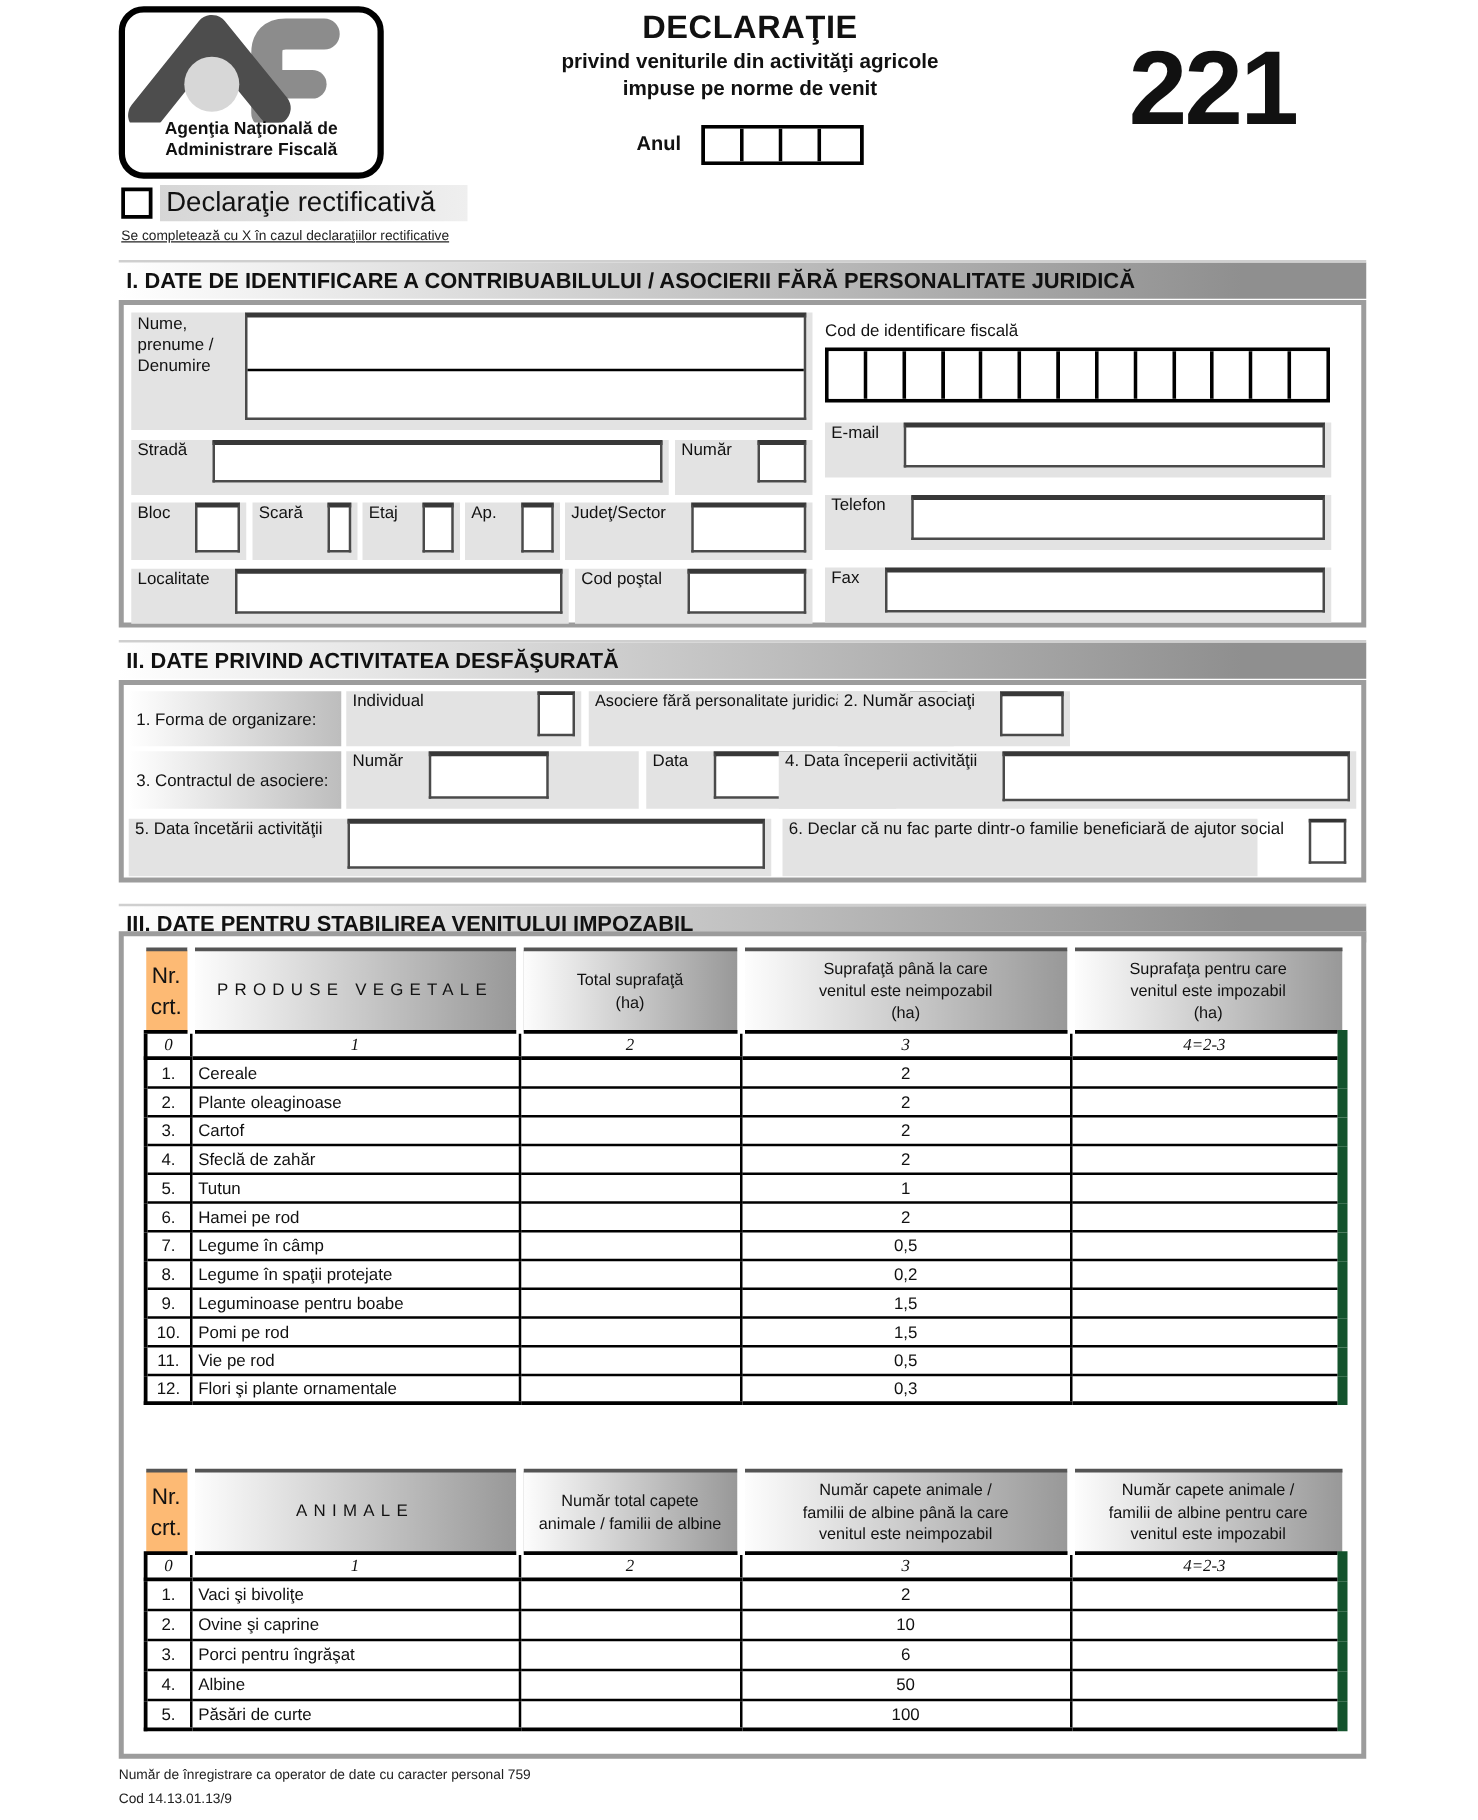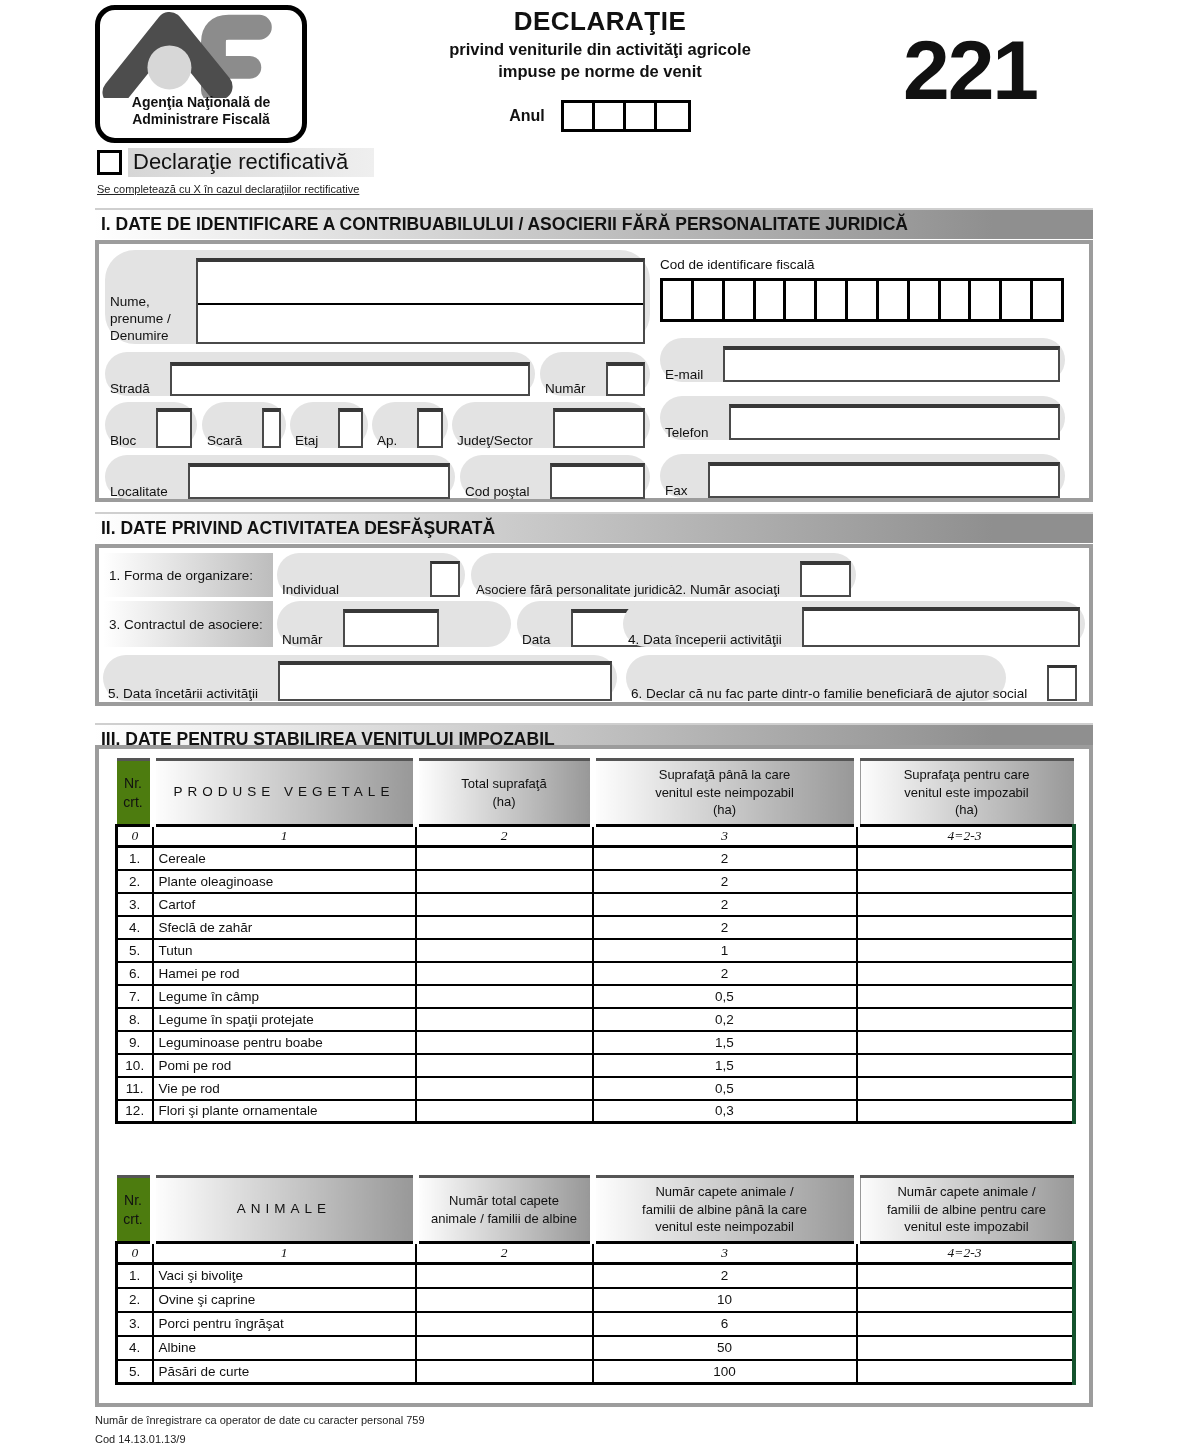--- a/index.html
+++ b/index.html
@@ -37,21 +37,21 @@
   
   .sec-header {
     left:95px; width:998px; height:31px;
     background:linear-gradient(to right,#ffffff 0%,#8f8f8f 90%);
     border-top:2px solid #cfcfcf;
     font-weight:bold; font-size:17.5px; line-height:29px; padding-left:6px;
   }
   .sec-box { left:95px; width:998px; border:4px solid #9c9c9c; background:#fff; }
 
   
-  .panel { position:absolute; background:#e3e3e3; display:flex; align-items:flex-end; gap:20px; padding:0 5px;border-radius:30px; }
+  .panel { position:absolute; background:#e3e3e3; display:flex; align-items:flex-start; gap:20px; padding:0 5px; }
   .lbl { font-size:13.5px; flex-shrink:0; }
   .inp { background:#fff; border:2px solid #4a4a4a; border-top:4px solid #383838; }
   .grow { flex:1; }
   .chk { width:30px; height:36px; background:#fff; border:2px solid #4a4a4a; border-top:3px solid #333; flex-shrink:0; }
   .grad-lbl { position:absolute; display:flex; align-items:center; padding-left:6px; font-size:13.5px;
               background:linear-gradient(to right,#ffffff,#bdbdbd); }
 
   .name-panel { left:6px; top:6px; width:545px; height:94px; }
   .name-lbl { width:66px; font-size:13.5px; line-height:17px; }
   .name-inp { position:relative; height:86px; }
@@ -64,27 +64,27 @@
   
   .ftable { border-collapse:collapse; table-layout:fixed; width:957px; background:#fff; }
   .ftable col.c0 { width:36px; } .ftable col.c1 { width:263px; } .ftable col.c2 { width:177px; }
   .ftable col.c3 { width:264px; } .ftable col.c4 { width:217px; }
   .ftable th {
     font-weight:normal; font-size:13px; line-height:1.35; text-align:center; vertical-align:middle;
     background:linear-gradient(to right,#fdfdfd,#989898);
     border-top:3px solid #555; border-bottom:3px solid #000; height:66px; padding:2px 4px;
   }
   .ftable th + th { border-left:6px solid #fff; }
-  .ftable th.nrcrt { background:#4d7c0f; font-size:14px; }
+  .ftable th.nrcrt { background:#fdba74; font-size:18px; }
   .ftable .spread { letter-spacing:5px; font-size:13.5px; }
   .ftable td { border:2px solid #000; font-size:13.5px; padding:1px 5px; height:23px; background:#fff; }
   .ftable .subhead td { font-family:"Liberation Serif", serif; font-style:italic; font-size:13.5px;
                         text-align:center; border-bottom:3px solid #000; height:20px; }
   .ftable td:first-child { border-left:3px solid #000; text-align:center; }
-  .ftable td:last-child { border-right:4px solid #14532d; }
+  .ftable td:last-child { border-right:8px solid #14532d; }
   .ftable tr:last-child td { border-bottom:3px solid #000; }
   .ftable td.c-val { text-align:center; }
   .t2 tbody td { height:24px; }
 
   .footer-line { left:95px; font-size:11px; color:#222; }
 </style>
 </head>
 <body>
 
 <div class="page">

